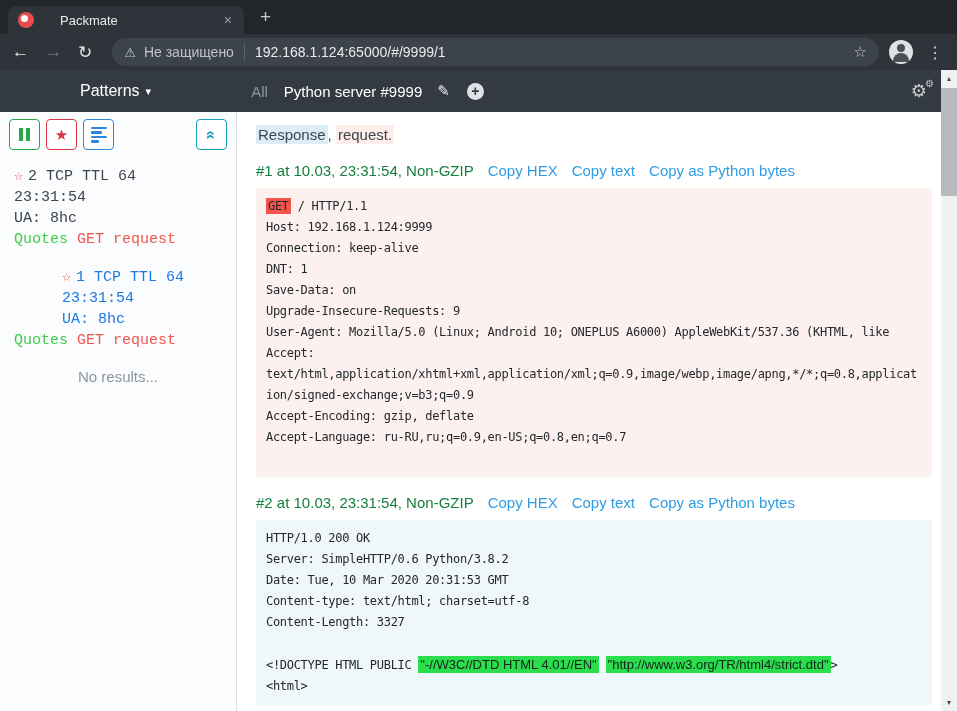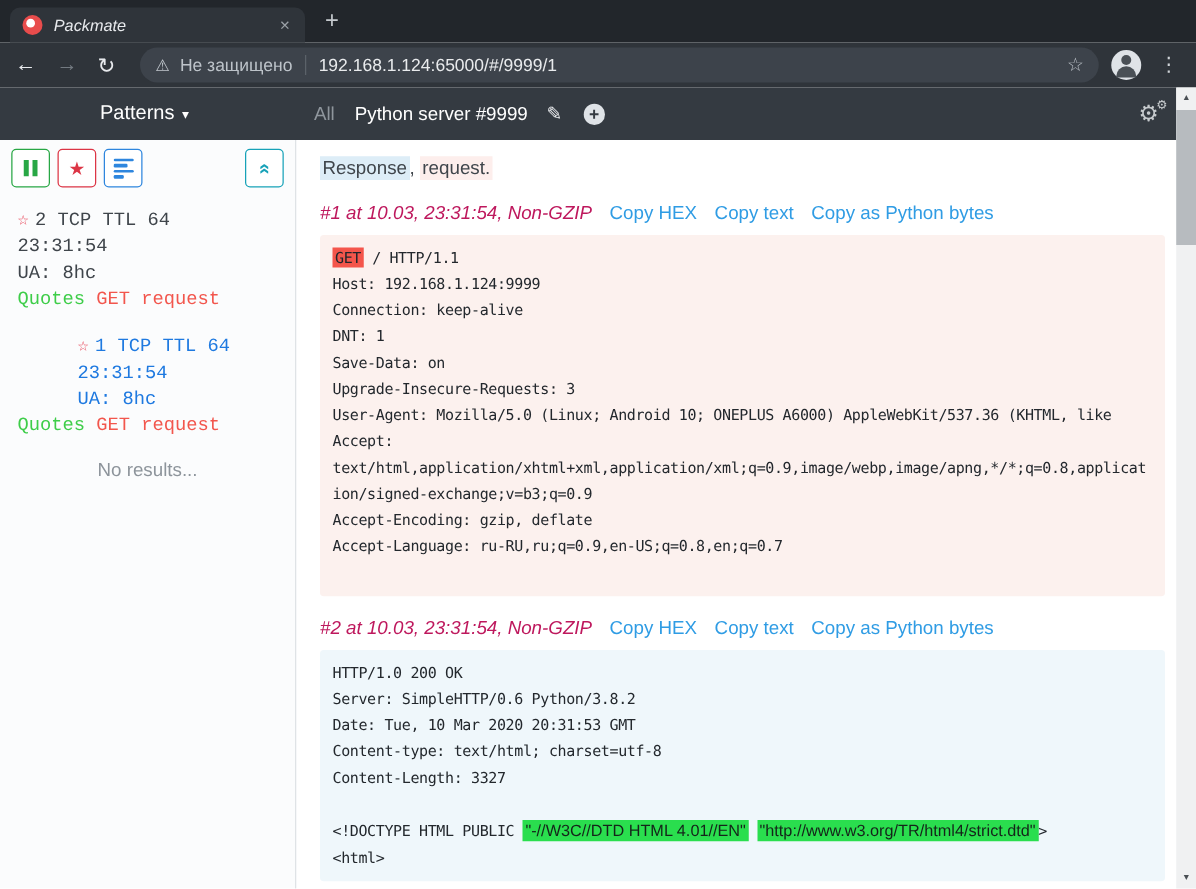--- a/index.html
+++ b/index.html
@@ -7,21 +7,21 @@
               font-family:"Liberation Sans", sans-serif; }
   body { position:relative; }
 
   
   .tabbar { height:34px; background:#22262b; display:flex; align-items:flex-end; }
   .tab { margin-left:8px; width:236px; height:28px; background:#2f343a;
          border-radius:8px 8px 0 0; display:flex; align-items:center; padding:0 10px; }
   .favicon { width:16px; height:16px; border-radius:50%; background:#e84c4c; position:relative; flex:0 0 16px; }
   .favicon::after { content:""; position:absolute; left:3px; top:3px; width:7px; height:7px;
                     border-radius:50%; background:#fff; }
-  .tab-title { color:#e8eaed; font-size:13px; margin-left:9px; flex:1;font-style:italic; }
+  .tab-title { color:#e8eaed; font-size:13px; margin-left:26px; flex:1; }
   .tab-close { color:#9aa0a6; font-size:14px; padding:0 2px; }
   .newtab { color:#c5c9cd; font-size:19px; margin:0 0 4px 16px; line-height:26px; }
 
   .toolbar { height:36px; background:#2f343a; display:flex; align-items:center; padding:0 12px; }
   .navbtn { font-size:17px; color:#e8eaed; margin-right:16px; }
   .navbtn.disabled { color:#737a81; }
   .omnibox { flex:1; height:28px; background:#3d434b; border-radius:14px; display:flex;
              align-items:center; padding:0 12px; margin:0 10px 0 4px; }
   .warn-ico { color:#c0c6cc; font-size:13px; margin-right:8px; }
   .sec-label { color:#bdc3c9; font-size:14px; }
@@ -75,21 +75,21 @@
   .tag-red { color:#f2564d; }
   .tag-sp { white-space:pre; }
   .noresults { text-align:center; color:#8d949b; font-size:15px; margin-top:12px; }
 
   .main { flex:1; padding:13px 0 5px 19px; overflow:hidden; }
   .legend { font-size:15px; color:#3f454b; line-height:20px; }
   .hl-blue { background:#ddedf7; padding:1px 2px; }
   .hl-pink { background:#fdeeec; padding:1px 2px; }
 
   .pheader { display:flex; align-items:baseline; margin-top:17px; font-size:15px; }
-  .pmeta { color:#be185d;font-style:italic; }
+  .pmeta { color:#15803d; }
   .plink { color:#2f9ce4; margin-left:14px; }
 
   .pblock { margin-top:9px; width:676px; border-radius:3px; padding:8px 10px;
             font-family:"DejaVu Sans Mono", monospace; font-size:12px; line-height:21px;
             letter-spacing:-0.3px; color:#23282d; overflow:hidden; }
   .pblock.request { background:#fcf1ee; }
   .pblock.response { background:#eff7fb; }
   .mline { white-space:pre; min-height:21px; }
   .hl-red { background:#f4554b; color:#20262c; padding:1px 2px; }
   .hl-green { background:#2ade4e; color:#15241a; padding:1px 2px;
@@ -194,21 +194,21 @@
           <span class="plink">Copy HEX</span>
           <span class="plink">Copy text</span>
           <span class="plink">Copy as Python bytes</span>
         </div>
         <div class="pblock request">
           <div class="mline"><span class="hl-red">GET</span><span> / HTTP/1.1</span></div>
           <div class="mline"><span>Host: 192.168.1.124:9999</span></div>
           <div class="mline"><span>Connection: keep-alive</span></div>
           <div class="mline"><span>DNT: 1</span></div>
           <div class="mline"><span>Save-Data: on</span></div>
-          <div class="mline"><span>Upgrade-Insecure-Requests: 3</span></div>
+          <div class="mline"><span>Upgrade-Insecure-Requests: 9</span></div>
           <div class="mline"><span>User-Agent: Mozilla/5.0 (Linux; Android 10; ONEPLUS A6000) AppleWebKit/537.36 (KHTML, like</span></div>
           <div class="mline"><span>Accept:</span></div>
           <div class="mline"><span>text/html,application/xhtml+xml,application/xml;q=0.9,image/webp,image/apng,*/*;q=0.8,applicat</span></div>
           <div class="mline"><span>ion/signed-exchange;v=b3;q=0.9</span></div>
           <div class="mline"><span>Accept-Encoding: gzip, deflate</span></div>
           <div class="mline"><span>Accept-Language: ru-RU,ru;q=0.9,en-US;q=0.8,en;q=0.7</span></div>
           <div class="mline"><span></span></div>
         </div>
         <div class="pheader">
           <span class="pmeta">#2 at 10.03, 23:31:54, Non-GZIP</span>

